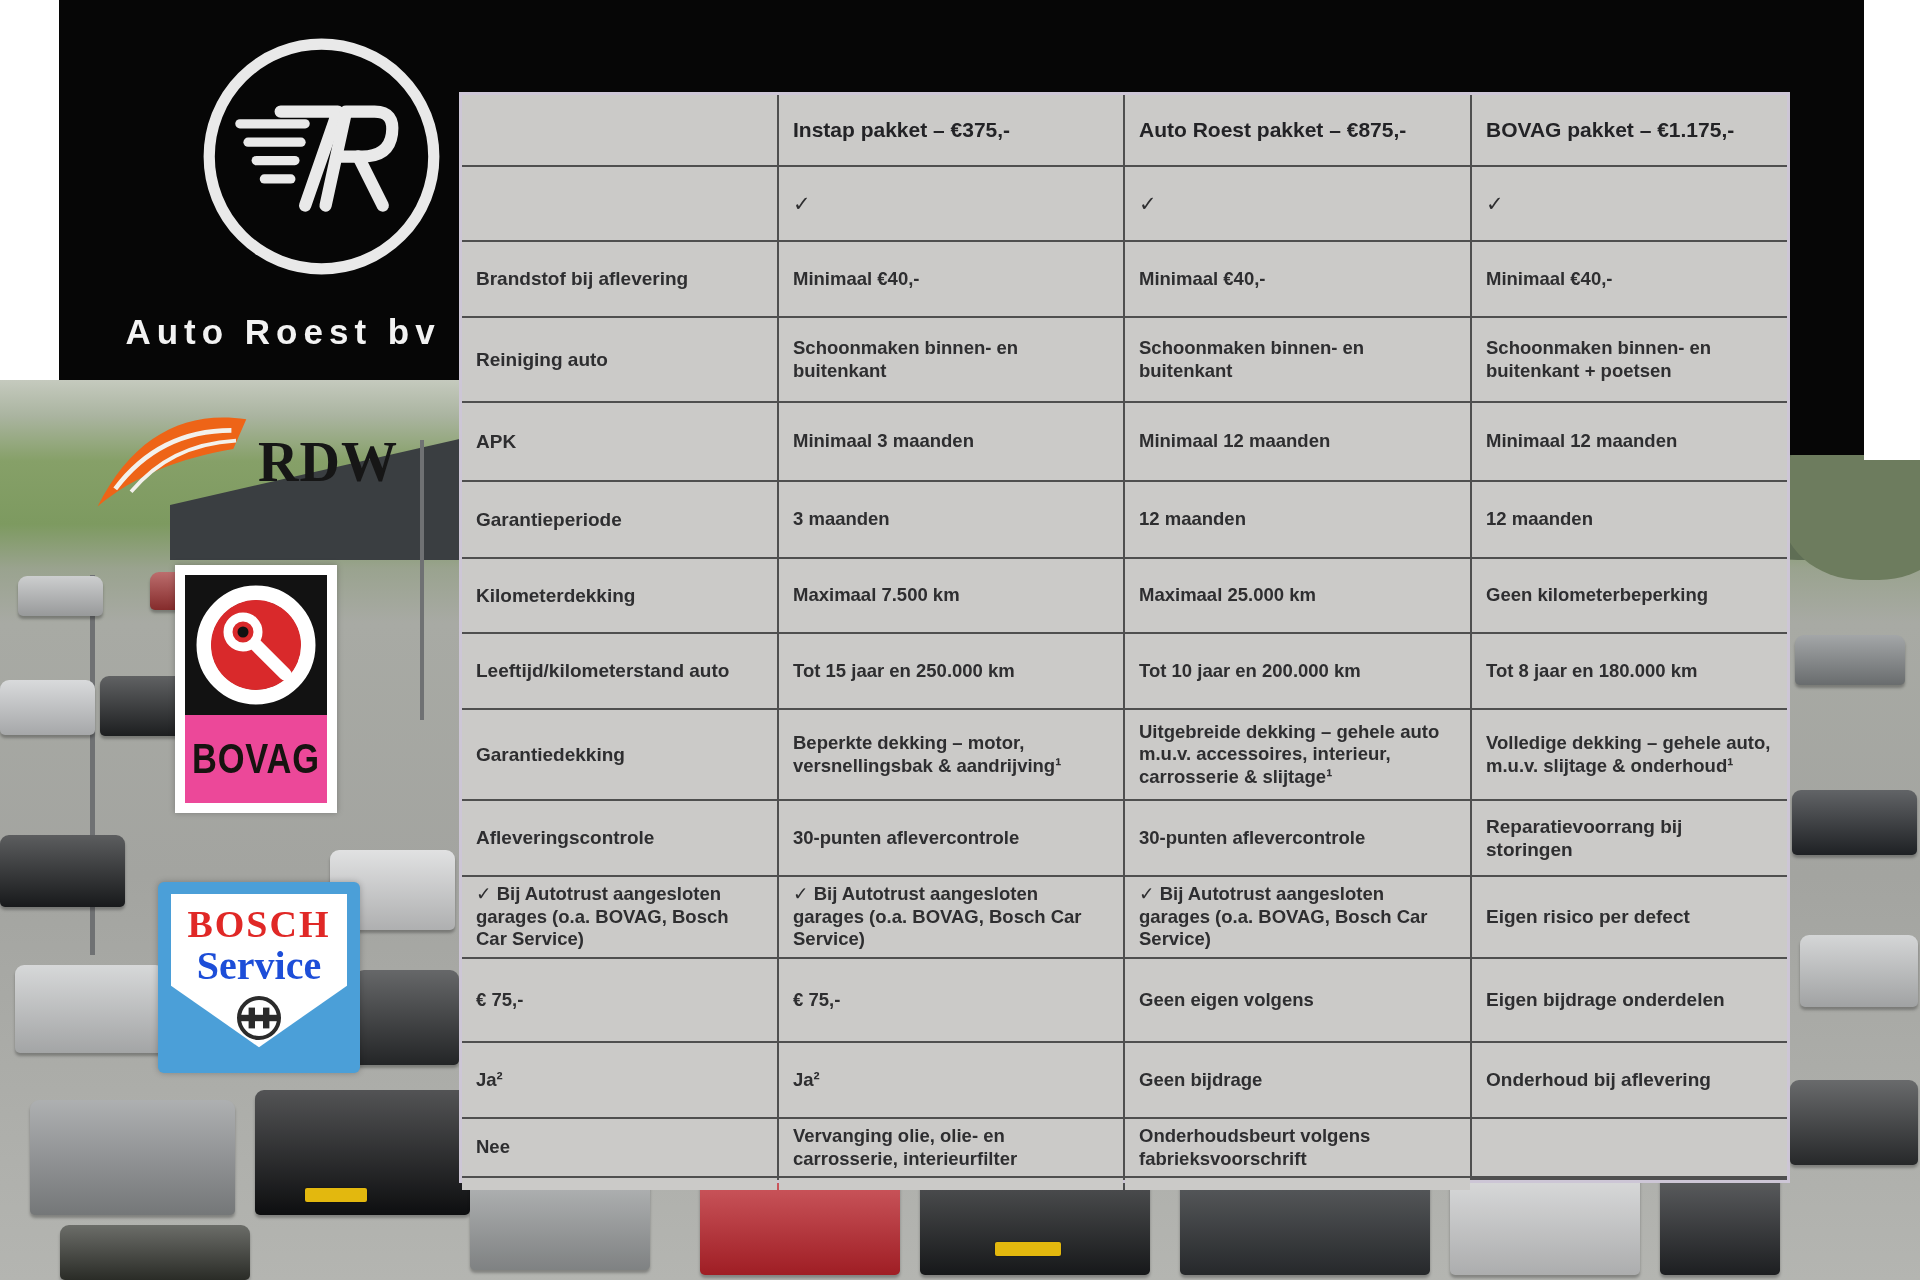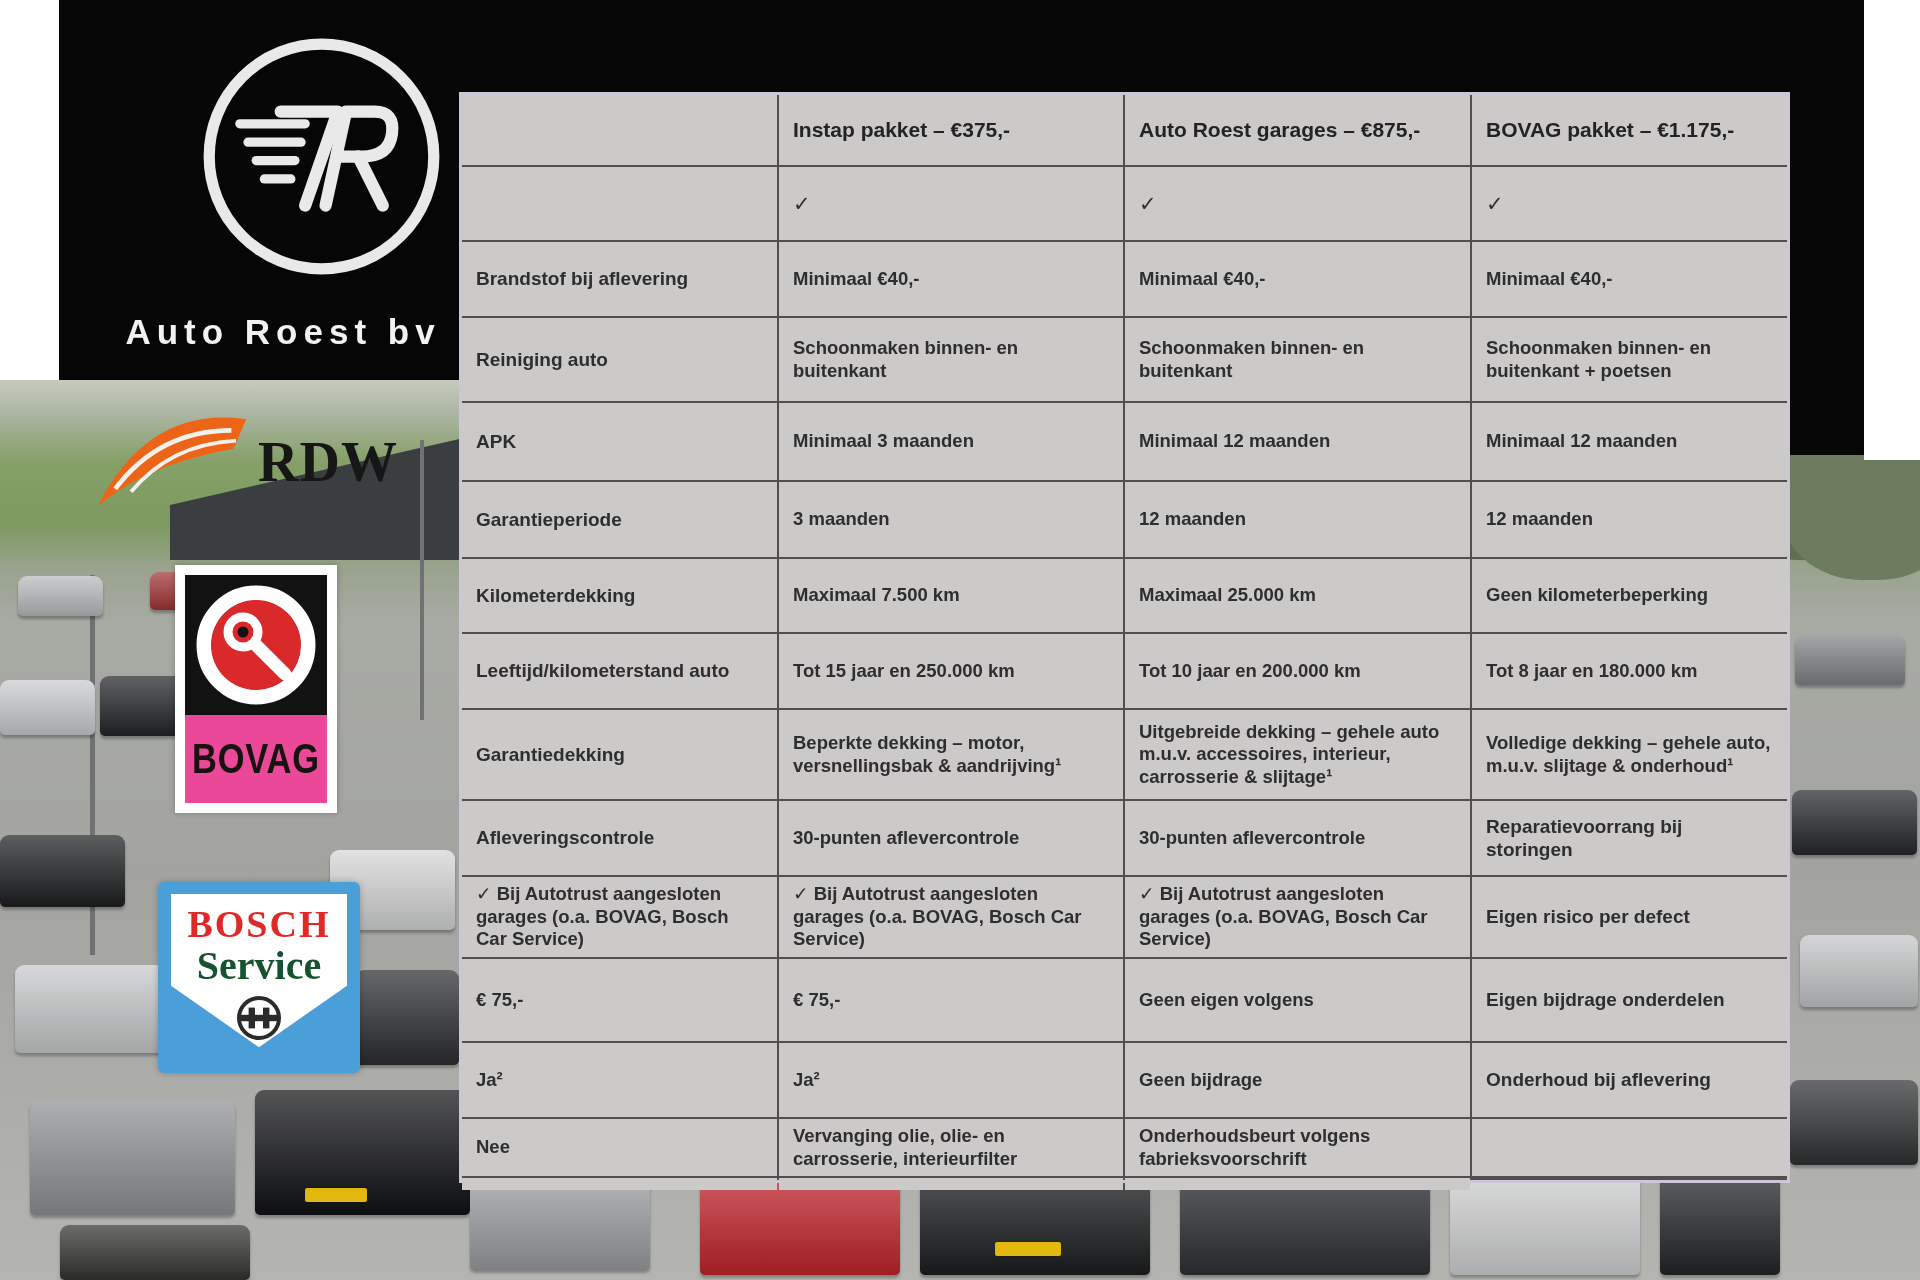--- a/index.html
+++ b/index.html
@@ -35,21 +35,21 @@
   .bovag{position:absolute;left:175px;top:565px;width:162px;height:248px;background:#ffffff;
          box-sizing:border-box;padding:10px;box-shadow:0 0 6px rgba(0,0,0,.25);}
   .bovag-top{width:142px;height:140px;background:#121212;}
   .bovag-band{width:142px;height:88px;background:#ec4899;display:flex;align-items:center;justify-content:center;}
   .bovag-word{font-size:42px;font-weight:bold;color:#171310;transform:scaleX(.82);letter-spacing:1px;}
   .bosch{position:absolute;left:158px;top:882px;width:202px;height:191px;background:#4b9fd8;border-radius:6px;
          box-shadow:0 0 6px rgba(0,0,0,.25);font-family:Liberation Serif, serif;}
   .bosch-shield{position:absolute;left:13px;top:12px;width:176px;height:158px;background:#ffffff;
          clip-path:polygon(0 0,100% 0,100% 58%,50% 97%,0 58%);text-align:center;}
   .bosch-word{color:#e02826;font-weight:bold;font-size:38px;letter-spacing:2px;margin-top:8px;}
-  .bosch-service{color:#14532d;font-weight:bold;font-size:40px;margin-top:-4px;text-align:center;}
+  .bosch-service{color:#1d4ed8;font-weight:bold;font-size:40px;margin-top:-4px;text-align:center;}
   .bosch-symbol{position:absolute;left:77px;top:112px;}
 
   
   .pkg-table{position:absolute;left:459px;top:92px;width:1331px;height:1091px;box-sizing:border-box;
     border:3px solid #cdc6d6;background:#4f4f4f;display:grid;gap:2px;
     grid-template-columns:315px 344px 345px 1fr;
     grid-template-rows:70px 73px 74px 83px 77px 75px 73px 74px 89px 74px 80px 82px 74px 1fr;}
   .c{background:#cbcac8;display:flex;align-items:center;box-sizing:border-box;
      padding:6px 14px;color:#2e2e30;font-weight:bold;font-size:18.5px;line-height:1.22;}
   .hd{font-size:21px;color:#232326;}
@@ -152,21 +152,21 @@
       <circle cx="30" cy="30" r="25" fill="none" stroke="#2b2b2b" stroke-width="5"></circle>
       <rect x="5" y="26" width="50" height="8" fill="#2b2b2b"></rect>
       <rect x="17" y="17" width="8" height="26" fill="#2b2b2b"></rect>
       <rect x="35" y="17" width="8" height="26" fill="#2b2b2b"></rect>
     </svg>
   </div>
 
   <div class="pkg-table">
     <div class="c hd"></div>
     <div class="c hd">Instap pakket – €375,-</div>
-    <div class="c hd">Auto Roest garages – €875,-</div>
+    <div class="c hd">Auto Roest pakket – €875,-</div>
     <div class="c hd">BOVAG pakket – €1.175,-</div>
 
     <div class="c lb"></div>
     <div class="c ck">✓</div>
     <div class="c ck">✓</div>
     <div class="c ck">✓</div>
 
     <div class="c lb">Brandstof bij aflevering</div>
     <div class="c">Minimaal €40,-</div>
     <div class="c">Minimaal €40,-</div>

